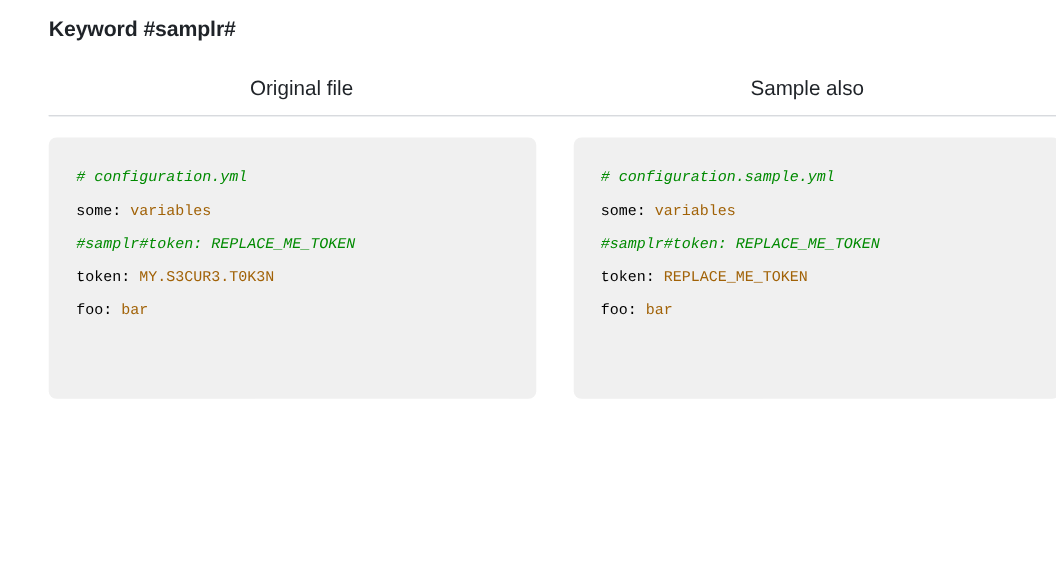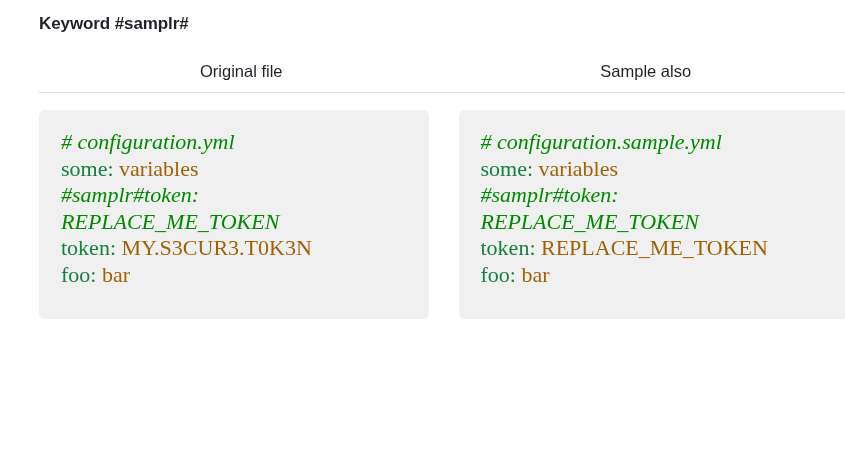--- a/index.html
+++ b/index.html
@@ -63,32 +63,32 @@
 
   .code-block {
     background: #f0f0f0;
     border-radius: 6px;
     padding: 19px 20px 20px 22px;
     box-sizing: border-box;
     min-height: 209px;
   }
   .code-pre {
     margin: 0;
-    font-family: Liberation Serif, serif;
-    font-size: 22px;
+    font-family: Liberation Mono, monospace;
+    font-size: 12px;
     line-height: 26.5px;
     white-space: pre-wrap;
     word-break: break-word;
   }
   .tok-comment {
     color: #008a00;
     font-style: italic;
   }
   .tok-key {
-    color: #15803d;
+    color: #000000;
   }
   .tok-value {
     color: #a16207;
   }
   .code-line { display: block; }
 </style>
 </head>
 <body>
 
 <div class="page">

